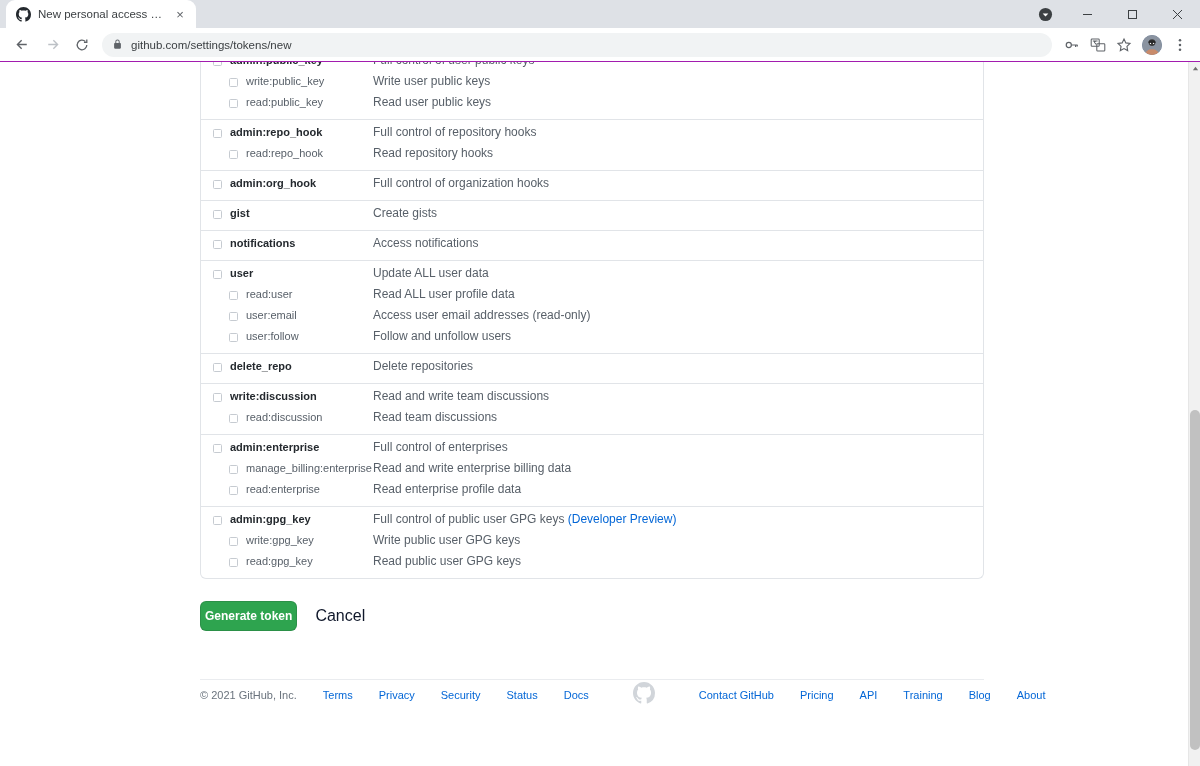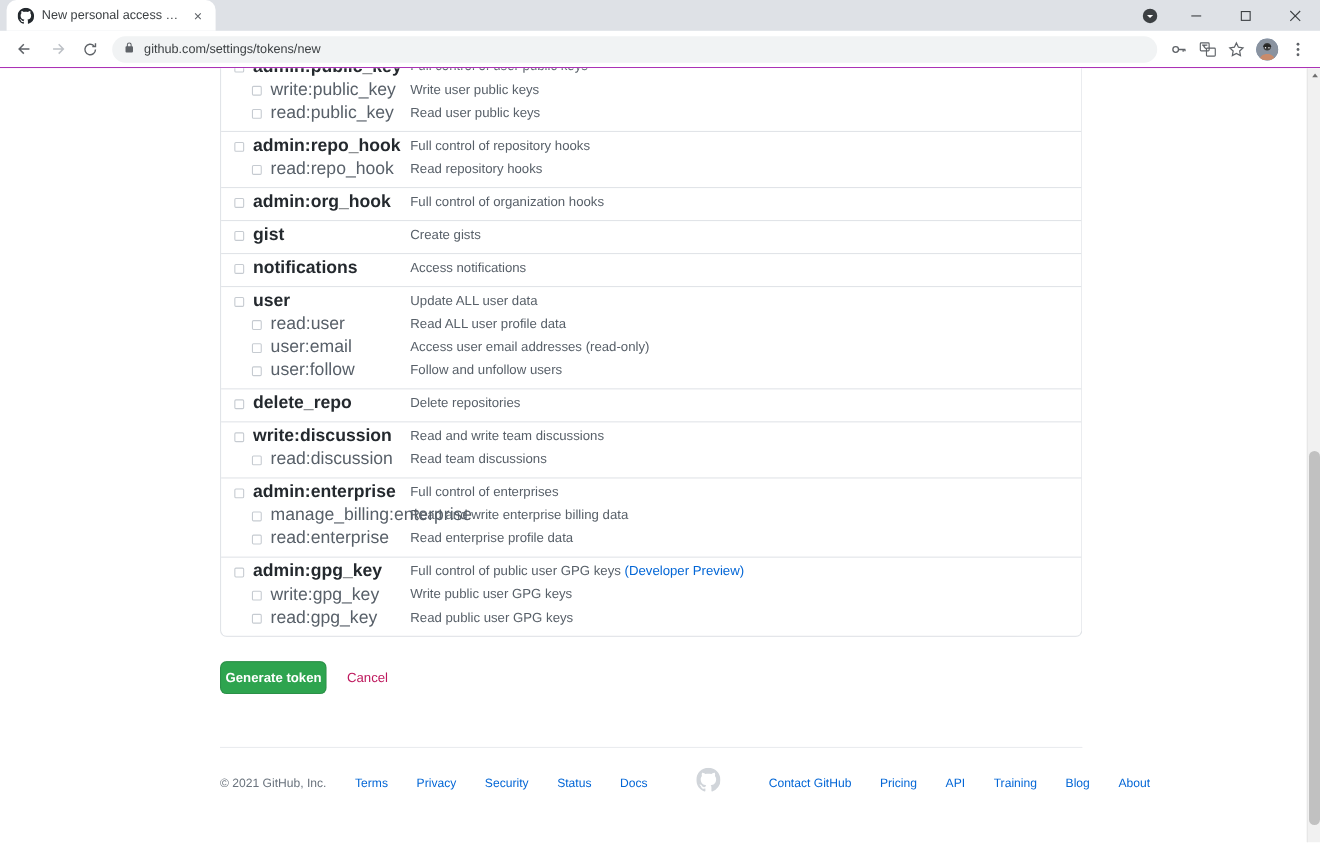--- a/index.html
+++ b/index.html
@@ -118,21 +118,21 @@
     padding-left: 12px;
   }
   .scope-row.child .cb-wrap { padding-left: 28px; }
   .checkbox {
     width: 9px; height: 9px; flex: 0 0 9px;
     border: 1px solid #c6cbd1; border-radius: 1.5px;
     background: #fff; margin-right: 8px;
     margin-top: 1px;
   }
   .scope-name {
-    font-size: 16px; color: #24292e; font-weight: bold;
+    font-size: 11px; color: #24292e; font-weight: bold;
     line-height: 15px; white-space: nowrap;
   }
   .scope-row.child .scope-name { font-weight: normal; color: #586069; }
   .scope-desc {
     font-size: 12px; color: #586069; line-height: 15px;
     flex: 1 1 auto; white-space: nowrap;
   }
   .scope-desc a { color: #0366d6; text-decoration: none; }
 
   
@@ -140,28 +140,28 @@
     display: flex; align-items: center; gap: 18px;
     padding: 22px 0 0 0; margin-left: 0;
   }
   .btn-primary {
     background: #2ea44f; color: #ffffff;
     font-size: 12px; font-weight: bold;
     border: 1px solid rgba(27,31,35,0.15); border-radius: 6px;
     padding: 6px 4px; line-height: 16px;
     font-family: "Liberation Sans", sans-serif;
   }
-  .link-cancel { font-size: 12px; color: #be185d; text-decoration: none; }
+  .link-cancel { font-size: 16px; color: #0f172a; text-decoration: none; }
 
   
   .footer-wrap { padding: 48px 0 0 0; margin-left: -200px; }
   .footer-inner {
     width: 784px; margin-left: 200px;
     border-top: 1px solid #eaecef;
-    padding-top: 18px;
+    padding-top: 2px;
     display: flex; align-items: center;
   }
   .footer-left, .footer-right { display: flex; align-items: center; }
   .footer-left { gap: 26px; }
   .footer-right { gap: 26px; margin-left: auto; }
   .footer-copy { font-size: 11px; color: #6a737d; white-space: nowrap; }
   .footer-link { font-size: 11px; color: #0366d6; text-decoration: none; white-space: nowrap; }
   .footer-logo { margin: 0 44px; display: block; }
 
   

